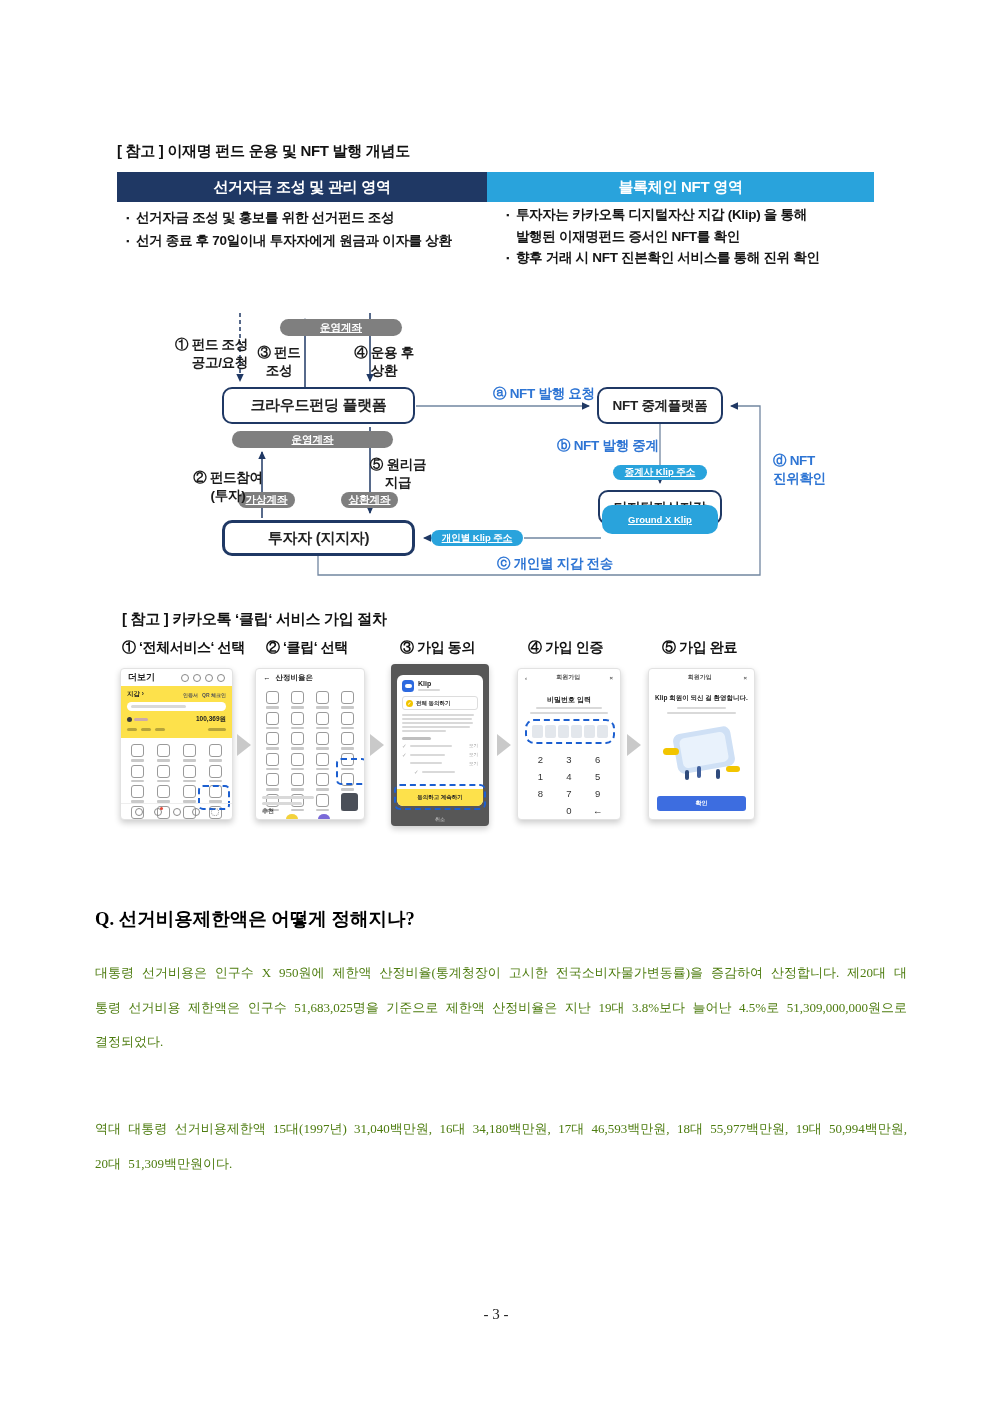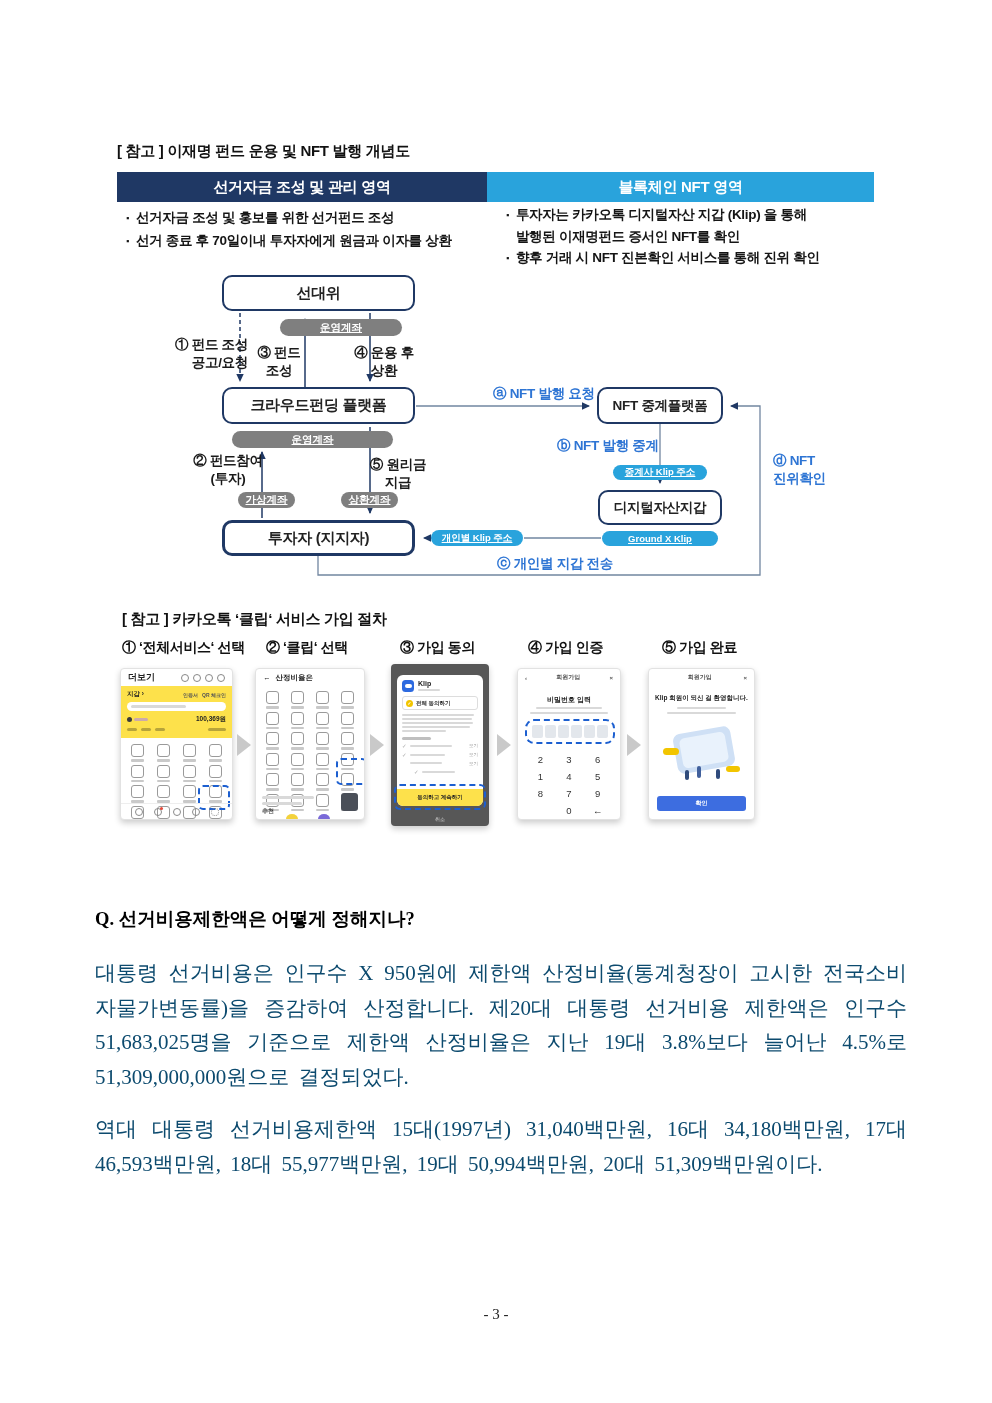--- a/index.html
+++ b/index.html
@@ -57,22 +57,22 @@
   .klip-logo{width:12px;height:12px;background:var(--klipblue,#2D6AE0);border-radius:3.5px;
              display:flex;align-items:center;justify-content:center;}
   .klip-logo i{display:block;width:7px;height:4.5px;background:#fff;border-radius:2.5px;}
   .chk{color:#b9b9b9;font-size:5.5px;font-weight:bold;}
   .keypad{position:absolute;display:grid;grid-template-columns:repeat(3,1fr);
           font-size:9.5px;color:#333;text-align:center;}
   .keypad span{display:flex;align-items:center;justify-content:center;height:17px;}
   .pwbox{width:11px;height:13px;background:#e3e7ec;border-radius:2px;}
   
   .q-title{position:absolute;font-family:"Liberation Serif",serif;font-weight:bold;font-size:18.5px;color:#000;}
-  .q-body{position:absolute;font-family:"Liberation Serif",serif;font-size:21px;line-height:34.5px;
-          color:#0c4a6e;text-align:justify;word-spacing:4px;width:812px;left:95px;}
+  .q-body{position:absolute;font-family:"Liberation Serif",serif;font-size:13px;line-height:34.5px;
+          color:#4d7c0f;text-align:justify;word-spacing:4px;width:812px;left:95px;}
   .footer{position:absolute;left:0;width:100%;text-align:center;
           font-family:"Liberation Serif",serif;font-size:15px;color:#222;}
 </style>
 </head>
 <body>
 
 <div id="page">
 
   <div class="sec-title" style="left:117px;top:142px;text-align:right;">[ 참고 ] 이재명 펀드 운용 및 NFT 발행 개념도</div>
 
@@ -112,41 +112,40 @@
     <line x1="370" y1="313" x2="370" y2="381" stroke="#1F3864" stroke-width="1.5" marker-end="url(#ah)"></line>
     <line x1="262" y1="518" x2="262" y2="452" stroke="#1F3864" stroke-width="1.5" marker-end="url(#ah)"></line>
     <line x1="370" y1="427" x2="370" y2="513" stroke="#1F3864" stroke-width="1.5" marker-end="url(#ah)"></line>
     <line x1="416" y1="406" x2="589" y2="406" stroke="#7186a0" stroke-width="1.3" marker-end="url(#ah)"></line>
     <line x1="660" y1="424" x2="660" y2="483" stroke="#7186a0" stroke-width="1.3" marker-end="url(#ah)"></line>
     <line x1="601" y1="538" x2="524" y2="538" stroke="#7186a0" stroke-width="1.3"></line>
     <line x1="437" y1="538" x2="424" y2="538" stroke="#7186a0" stroke-width="1.3" marker-end="url(#ah)"></line>
     <path d="M318,556 L318,575 L760,575 L760,406 L731,406" fill="none" stroke="#7186a0" stroke-width="1.3" marker-end="url(#ah)"></path>
   </svg>
 
-  <div class="fbox" style="left:222px;top:275px;width:193px;height:36px;">선대위</div>
   <div class="fbox thick" style="left:222px;top:520px;width:193px;height:36px;">투자자 (지지자)</div>
   <div class="fbox" style="left:222px;top:387px;width:193px;height:37px;">크라우드펀딩 플랫폼</div>
   <div class="fbox sm" style="left:597px;top:387px;width:126px;height:37px;">NFT 중계플랫폼</div>
   <div class="fbox sm" style="left:598px;top:490px;width:124px;height:35px;">디지털자산지갑</div>
 
   <div class="pillg" style="left:280px;top:319px;width:122px;height:17px;">운영계좌</div>
   <div class="pillg" style="left:232px;top:431px;width:161px;height:17px;">운영계좌</div>
   <div class="pillg" style="left:238px;top:492px;width:57px;height:16px;">가상계좌</div>
   <div class="pillg" style="left:341px;top:492px;width:57px;height:16px;">상환계좌</div>
   <div class="pillc" style="left:613px;top:465px;width:94px;height:15px;">중계사 Klip 주소</div>
-  <div class="pillc" style="left:602px;top:531px;width:116px;height:15px;">Ground X Klip</div>
+  <div class="pillc" style="left:602px;top:505px;width:116px;height:29px;">Ground X Klip</div>
   <div class="pillc" style="left:431px;top:530px;width:92px;height:16px;">개인별 Klip 주소</div>
 
   <div class="flabel rgt" style="left:148px;top:336px;width:100px;">① 펀드 조성
 공고/요청</div>
   <div class="flabel ctr" style="left:250px;top:344px;width:58px;">③ 펀드
 조성</div>
   <div class="flabel ctr" style="left:346px;top:344px;width:76px;">④ 운용 후
 상환</div>
-  <div class="flabel ctr" style="left:190px;top:452px;width:76px;">② 펀드참여
+  <div class="flabel ctr" style="left:190px;top:469px;width:76px;">② 펀드참여
 (투자)</div>
   <div class="flabel ctr" style="left:364px;top:456px;width:68px;">⑤ 원리금
 지급</div>
   <div class="flabel blabel" style="left:493px;top:385px;">ⓐ NFT 발행 요청</div>
   <div class="flabel blabel" style="left:557px;top:437px;">ⓑ NFT 발행 중계</div>
   <div class="flabel blabel" style="left:497px;top:555px;">ⓒ 개인별 지갑 전송</div>
   <div class="flabel blabel" style="left:773px;top:452px;">ⓓ NFT
 진위확인</div>
 
   <div class="sec-title" style="left:122px;top:610px;">[ 참고 ] 카카오톡 ‘클립‘ 서비스 가입 절차</div>

